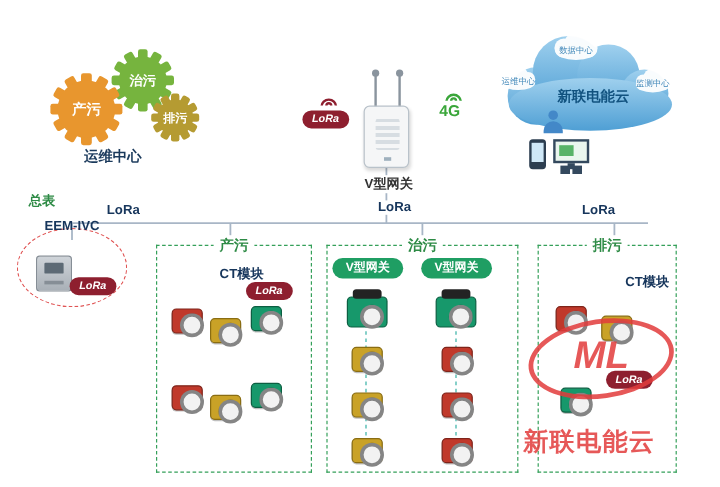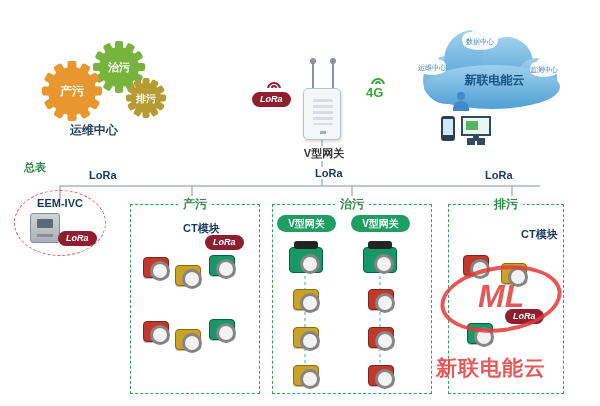--- a/index.html
+++ b/index.html
@@ -194,21 +194,21 @@
   <div class="abs cloud-sub" style="left:412px;top:63px;">运维中心</div>
   <div class="abs cloud-sub" style="left:524px;top:65px;">监测中心</div>
   <div class="abs cloud-title" style="left:437px;top:72px;">新联电能云</div>
 
   <div class="abs person" style="left:453px;top:92px;"></div>
   <div class="abs phone" style="left:441px;top:116px;"></div>
   <div class="abs monitor" style="left:461px;top:116px;"></div>
 
   <div class="abs meter-caption" style="left:24px;top:160px;">总表</div>
   <div class="abs meter-ellipse" style="left:14px;top:190px;"></div>
-  <div class="abs meter-model" style="left:28px;top:183px;margin-top:14px;">EEM-IVC</div>
+  <div class="abs meter-model" style="left:28px;top:183px;">EEM-IVC</div>
   <div class="abs meter-icon" style="left:30px;top:213px;"></div>
   <div class="abs lora-pill" style="left:58px;top:231px;">LoRa</div>
 
   <div class="abs chip" style="left:86px;top:169px;">LoRa</div>
   <div class="abs chip" style="left:312px;top:167px;">LoRa</div>
   <div class="abs chip" style="left:482px;top:169px;">LoRa</div>
 
   <div class="abs gbox" style="left:130px;top:204px;width:130px;height:190px;">
     <div class="gbox-title">产污</div>
     <div class="abs ct-label" style="left:16px;top:16px;">CT模块</div>

